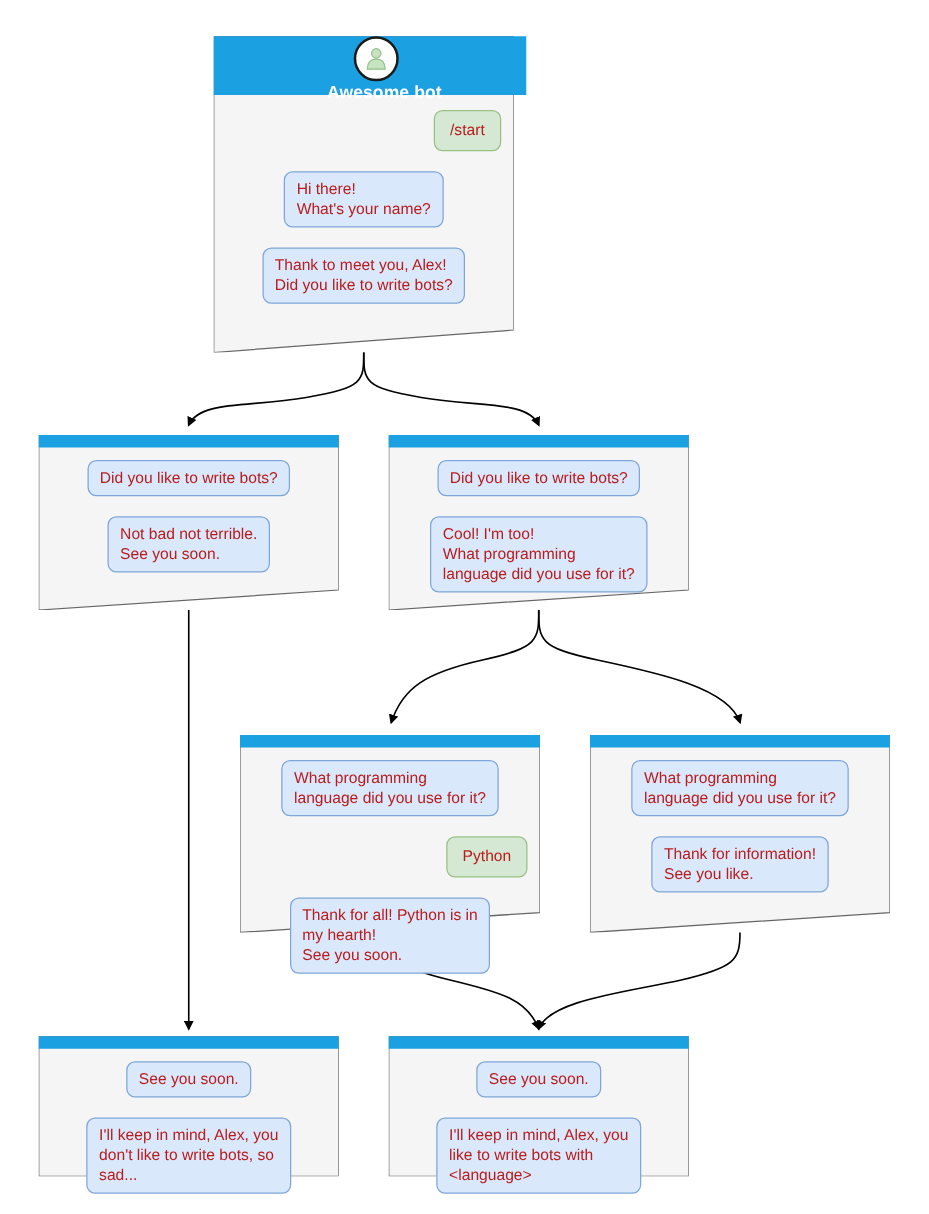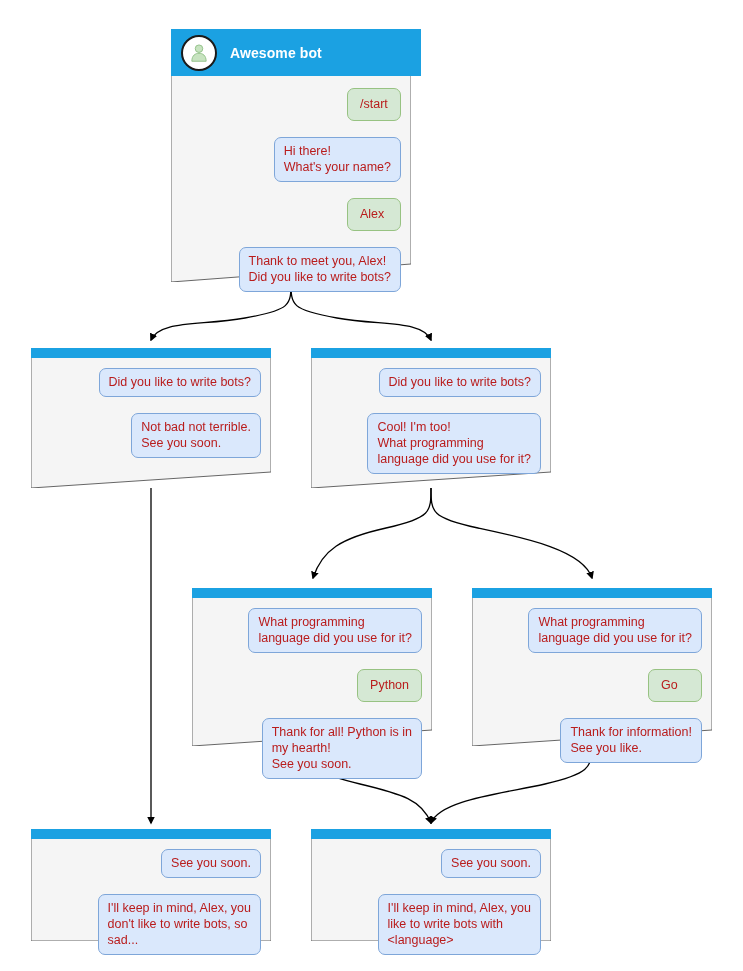--- a/index.html
+++ b/index.html
@@ -46,20 +46,21 @@
     box-sizing: border-box;
   }
 
   .node-header {
     position: absolute;
     left: 0;
     top: 0;
     width: 100%;
     height: 10px;
     background: #1ba1e2;
+    flex-direction: column;
   }
 
   .node.root .node-header {
     height: 47px;
     display: flex;
     align-items: center;
     padding-left: 10px;
   }
 
   .avatar {
@@ -96,21 +97,21 @@
   }
   .node.root .chat-area {
     top: 47px;
     padding-top: 12px;
   }
 
   .msg-row {
     display: flex;
     margin-bottom: 16px;
   }
-  .msg-row.bot { justify-content: flex-end; }
+  .msg-row.bot { justify-content: center; }
   .msg-row.user { justify-content: flex-end; }
 
   .bubble {
     border-radius: 7px;
     padding: 5px 9px 6px 9px;
     font-size: 12.5px;
     line-height: 16px;
     color: #b91c1c;
     white-space: pre-line;
     box-sizing: border-box;
@@ -167,23 +168,20 @@
       <span class="bot-title">Awesome bot</span>
     </div>
     <div class="chat-area">
       <div class="msg-row user">
         <div class="bubble user">/start</div>
       </div>
       <div class="msg-row bot">
         <div class="bubble bot">Hi there!
 What's your name?</div>
       </div>
-      <div class="msg-row user">
-        <div class="bubble user">Alex</div>
-      </div>
       <div class="msg-row bot">
         <div class="bubble bot">Thank to meet you, Alex!
 Did you like to write bots?</div>
       </div>
     </div>
   </div>
 </div>
 
 <div class="node" style="left:31px; top:348px; width:240px; height:140px;">
   <svg class="node-shape" viewBox="0 0 240 140" preserveAspectRatio="none">
@@ -249,23 +247,20 @@
   <svg class="node-shape" viewBox="0 0 240 158" preserveAspectRatio="none">
     <polygon points="0,0 240,0 240,142 0,158" fill="#f5f5f5" stroke="#666666" stroke-width="1"></polygon>
   </svg>
   <div class="node-content">
     <div class="node-header"></div>
     <div class="chat-area">
       <div class="msg-row bot">
         <div class="bubble bot">What programming
 language did you use for it?</div>
       </div>
-      <div class="msg-row user">
-        <div class="bubble user">Go</div>
-      </div>
       <div class="msg-row bot">
         <div class="bubble bot">Thank for information!
 See you like.</div>
       </div>
     </div>
   </div>
 </div>
 
 <div class="node" style="left:31px; top:829px; width:240px; height:112px;">
   <svg class="node-shape" viewBox="0 0 240 112" preserveAspectRatio="none">

